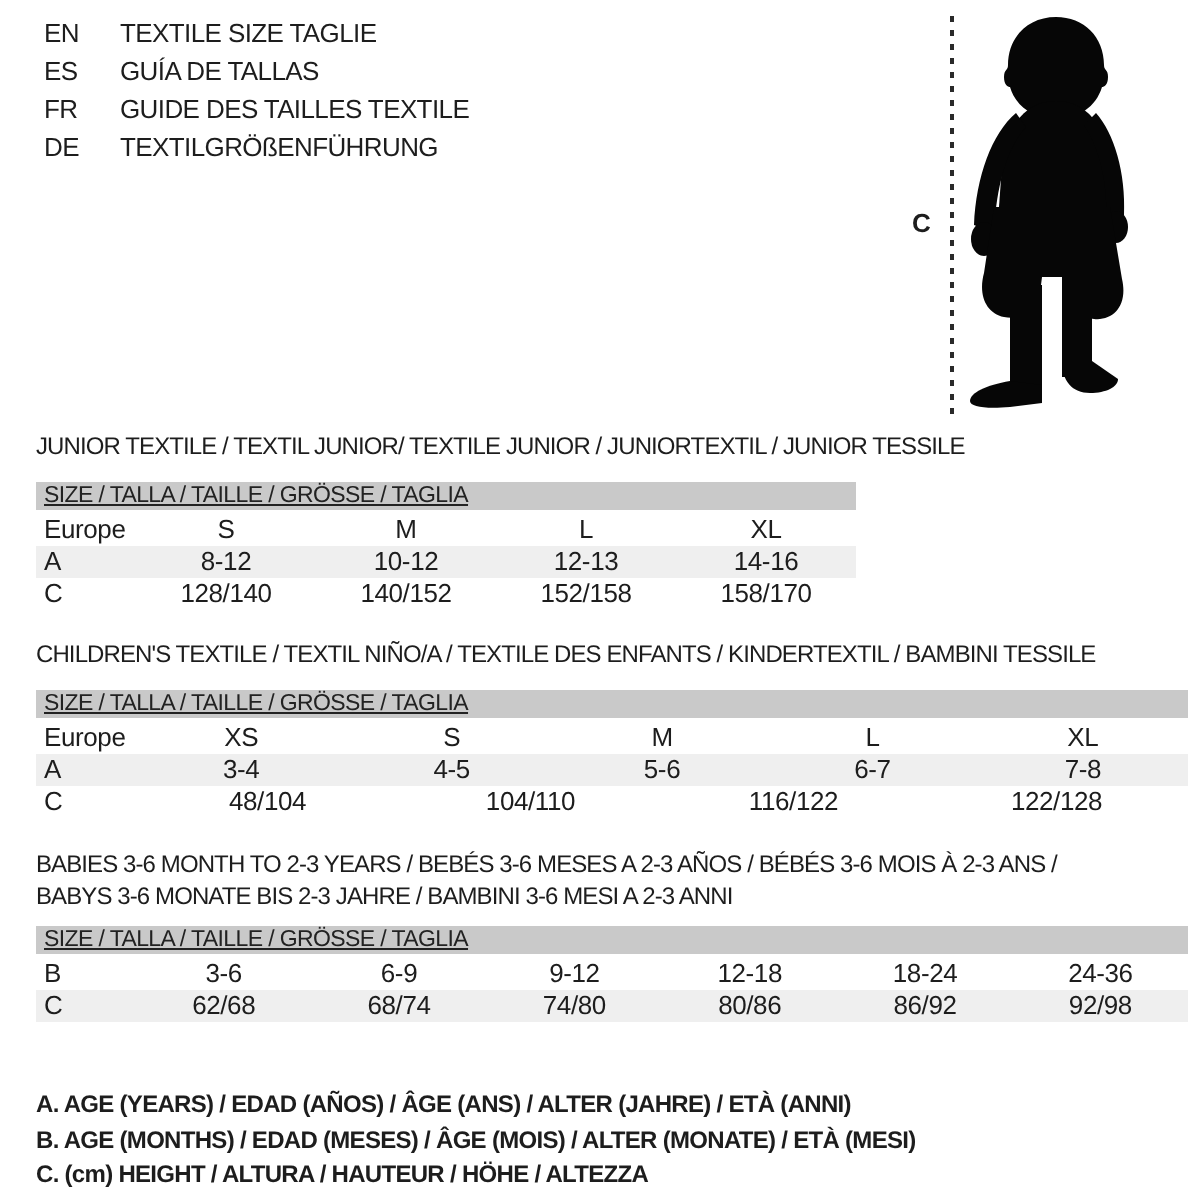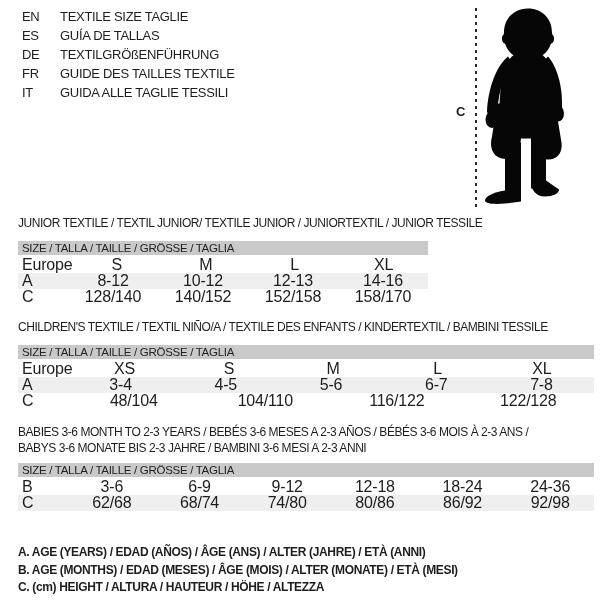--- a/index.html
+++ b/index.html
@@ -29,23 +29,23 @@
   .title-children { top:320px; }
   .title-babies   { top:424px; line-height:16px; }
 
   
   .size-table { position:absolute; left:18px; }
   .tbl-junior   { top:241px; width:410px; }
   .tbl-children { top:345px; width:576px; }
   .tbl-babies   { top:463px; width:576px; }
   .size-bar { height:14px; line-height:14px; background:var(--bar, #c9c9c9);
               font-size:11.5px; letter-spacing:-0.3px; padding-left:4px; color:#222;
-              white-space:nowrap; overflow:hidden; }
+              white-space:nowrap; overflow:hidden;text-decoration:underline; }
   .rows { margin-top:2px; }
-  .trow { display:flex; height:16px; align-items:center; font-size:16px; letter-spacing:-0.2px; }
+  .trow { display:flex; height:16px; font-size:13px; letter-spacing:-0.2px; }
   .trow:nth-child(even) { background:var(--row-alt, #efefef); }
   .cell { flex:1; text-align:center; }
   .cell.lbl { flex:0 0 50px; text-align:left; padding-left:4px; }
 
   
   .notes { position:absolute; left:18px; top:533px;margin-top:12px; }
   .note-line { height:17.5px; font-size:12px; font-weight:700;
                letter-spacing:-0.35px; white-space:nowrap; }
 </style>
 </head>
@@ -56,30 +56,26 @@
   <div class="lang-list">
       <div class="lang-row">
         <span class="lang-code">EN</span>
         <span class="lang-title">TEXTILE SIZE TAGLIE</span>
       </div>
       <div class="lang-row">
         <span class="lang-code">ES</span>
         <span class="lang-title">GUÍA DE TALLAS</span>
       </div>
       <div class="lang-row">
-        <span class="lang-code">DE</span>
-        <span class="lang-title">TEXTILGRÖßENFÜHRUNG</span>
-      </div>
-      <div class="lang-row">
         <span class="lang-code">FR</span>
         <span class="lang-title">GUIDE DES TAILLES TEXTILE</span>
       </div>
       <div class="lang-row">
-        <span class="lang-code">IT</span>
-        <span class="lang-title">GUIDA ALLE TAGLIE TESSILI</span>
+        <span class="lang-code">DE</span>
+        <span class="lang-title">TEXTILGRÖßENFÜHRUNG</span>
       </div>
     </div>
 
   <div>
     <span class="c-label">C</span>
     <div class="measure-line"></div>
     <svg class="baby" viewBox="0 0 88 200" aria-hidden="true">
       <g fill="#060606">
         <path d="M47 2 C61 2 71 12 71 26 C71 29 73 28 73 32 C73 36 71 37 70 37 C67 47 58 53 47 53 C36 53 27 47 24 37 C23 37 21 36 21 32 C21 28 23 29 23 26 C23 12 33 2 47 2 Z"></path>
         <path d="M47 44 C62 44 72 56 74 76 L76 104 L18 104 L20 76 C22 56 32 44 47 44 Z"></path>

